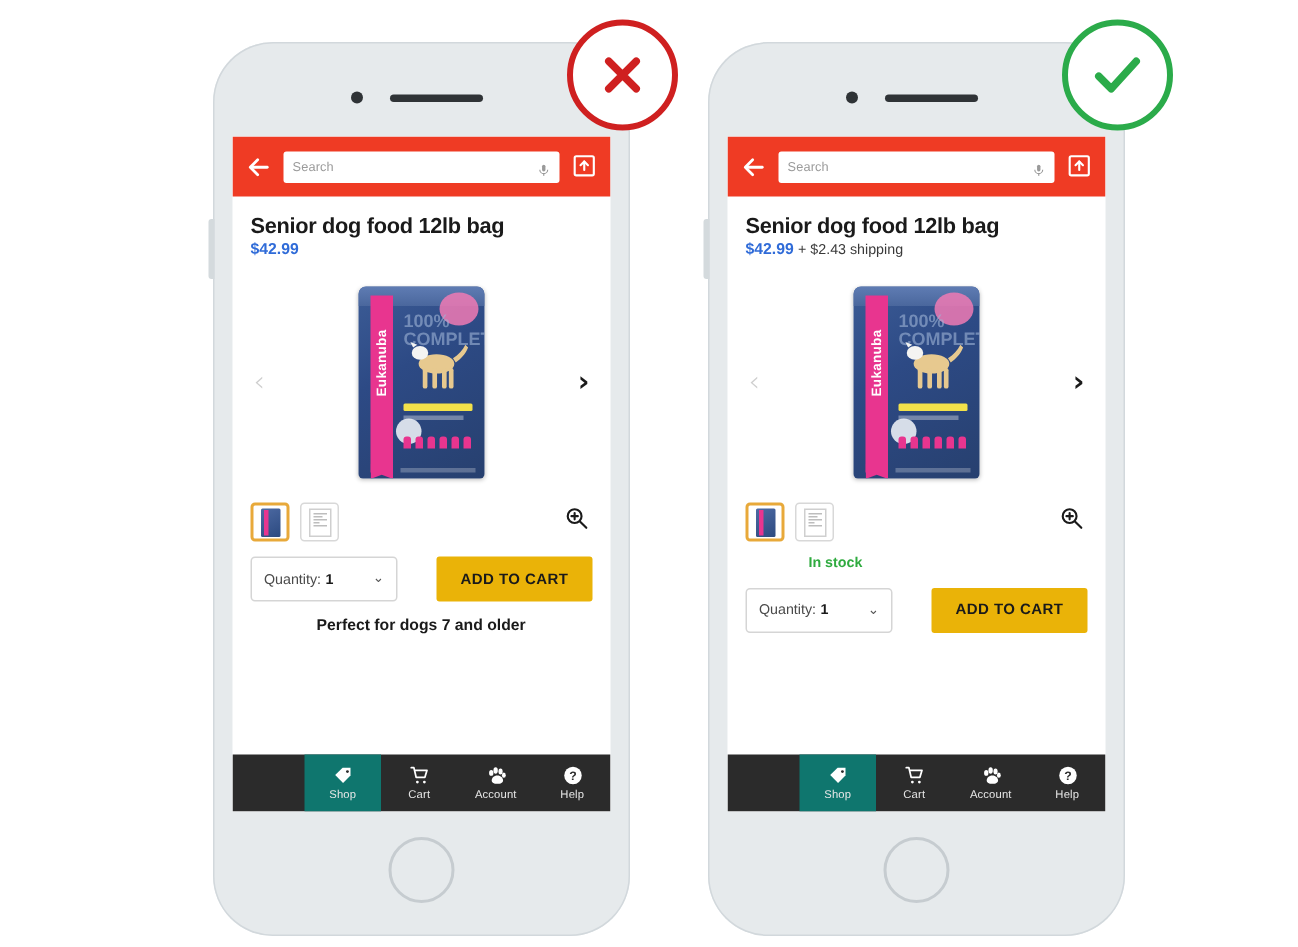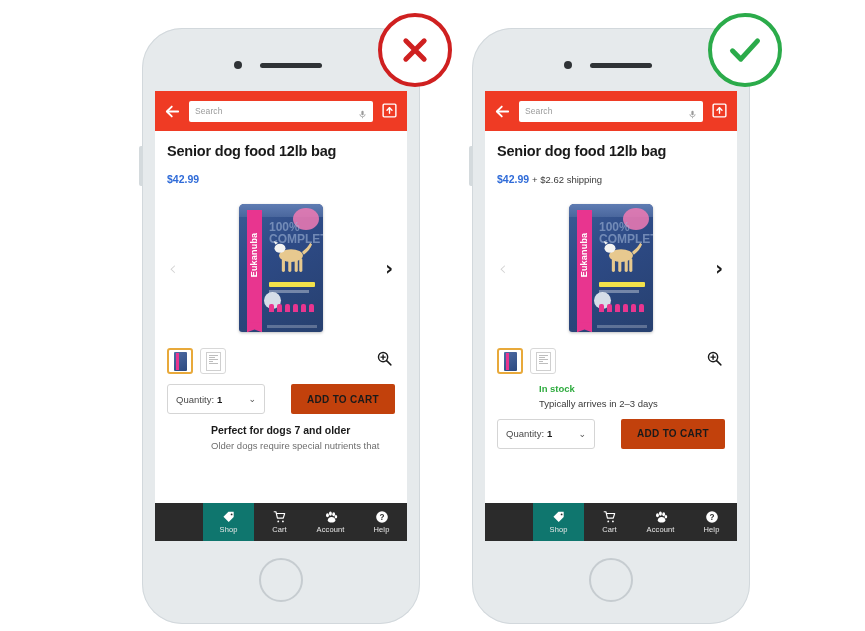--- a/index.html
+++ b/index.html
@@ -84,21 +84,21 @@
     padding: 12px 12px 0 12px;
     position: relative;
     overflow: hidden;
   }
   .title {
     font-size: 14.5px; font-weight: bold;
     color: #1a1a1a; letter-spacing: -.2px;
     line-height: 1.15;
   }
   .priceline {
-    margin-top: 13px;
+    margin-top: 0;
     font-size: 10.5px;
     line-height: 1.2;
     white-space: nowrap;
   }
   .price { color: #2f6bd8; font-weight: bold; font-size: 10.5px; }
   .ship  { color: #3a3a3a; font-size: 9.5px; }
 
   
   .gallery {
     position: relative;
@@ -251,21 +251,21 @@
     background: #fff;
     display: flex; align-items: center; justify-content: space-between;
     padding: 0 8px;
   }
   .qty-label { font-size: 9.5px; color: #4a4a4a; }
   .qty-val   { font-size: 9.5px; color: #1a1a1a; font-weight: bold; margin-left: 3px; }
   .qty-left  { display: flex; align-items: baseline; }
   .caret { font-size: 9px; color: #555; margin-left: 10px; font-family:"DejaVu Sans",sans-serif; }
   .atc {
     flex: 1 1 auto; height: 30px;
-    background: #c2410c; border: none; border-radius: 2px;
+    background: #eab308; border: none; border-radius: 2px;
     color: #1a1a1a; font-weight: bold; font-size: 10px;
     letter-spacing: .3px;
     display: flex; align-items: center; justify-content: center;
     font-family: "Liberation Sans", sans-serif;
     cursor: pointer;
   }
 
   
   .desc { margin-top: 10px; margin-left: 44px; }
   .desc-h {
@@ -418,21 +418,20 @@
               <span class="qty-label">Quantity:</span>
               <span class="qty-val">1</span>
             </span>
             <span class="caret">⌄</span>
           </div>
           <button class="atc">ADD TO CART</button>
         </div>
 
         <div class="desc">
           <div class="desc-h">Perfect for dogs 7 and older</div>
-          <div class="desc-b">Older dogs require special nutrients that</div>
         </div>
       </div>
 
       <div class="tabbar">
         <div class="tab active">
           <span class="tab-ico">
             <svg viewBox="0 0 24 24" fill="#fff">
               <path d="M2.5 11.5L11 3h9v9l-8.5 8.5z"></path>
               <circle cx="16.5" cy="7.5" r="1.6" fill="#2b2b2b"></circle>
             </svg>
@@ -506,21 +505,21 @@
             <path d="M12 16V8" stroke-linecap="round"></path>
             <path d="M8.5 11.5L12 8l3.5 3.5" stroke-linecap="round" stroke-linejoin="round"></path>
           </svg>
         </span>
       </div>
 
       <div class="content">
         <div class="title">Senior dog food 12lb bag</div>
         <div class="priceline">
           <span class="price">$42.99</span>
-          <span class="ship">+ $2.62 shipping</span>
+          <span class="ship">+ $2.43 shipping</span>
         </div>
 
         <div class="gallery">
           <span class="chev prev">‹</span>
 
           <div class="bag">
             <div class="bag-top"></div>
             <div class="bag-pinkblob"></div>
             <div class="bag-head">100% COMPLETE</div>
             <span class="bag-dog">
@@ -572,21 +571,20 @@
             <svg viewBox="0 0 24 24" fill="none" stroke="#1a1a1a" stroke-width="2">
               <circle cx="10" cy="10" r="6.5"></circle>
               <path d="M15 15l6 6" stroke-linecap="round"></path>
               <path d="M10 7v6M7 10h6" stroke-linecap="round"></path>
             </svg>
           </span>
         </div>
 
         <div class="stock">
           <div class="instock">In stock</div>
-          <div class="arrives">Typically arrives in 2–3 days</div>
         </div>
 
         <div class="cartrow">
           <div class="qty">
             <span class="qty-left">
               <span class="qty-label">Quantity:</span>
               <span class="qty-val">1</span>
             </span>
             <span class="caret">⌄</span>
           </div>

